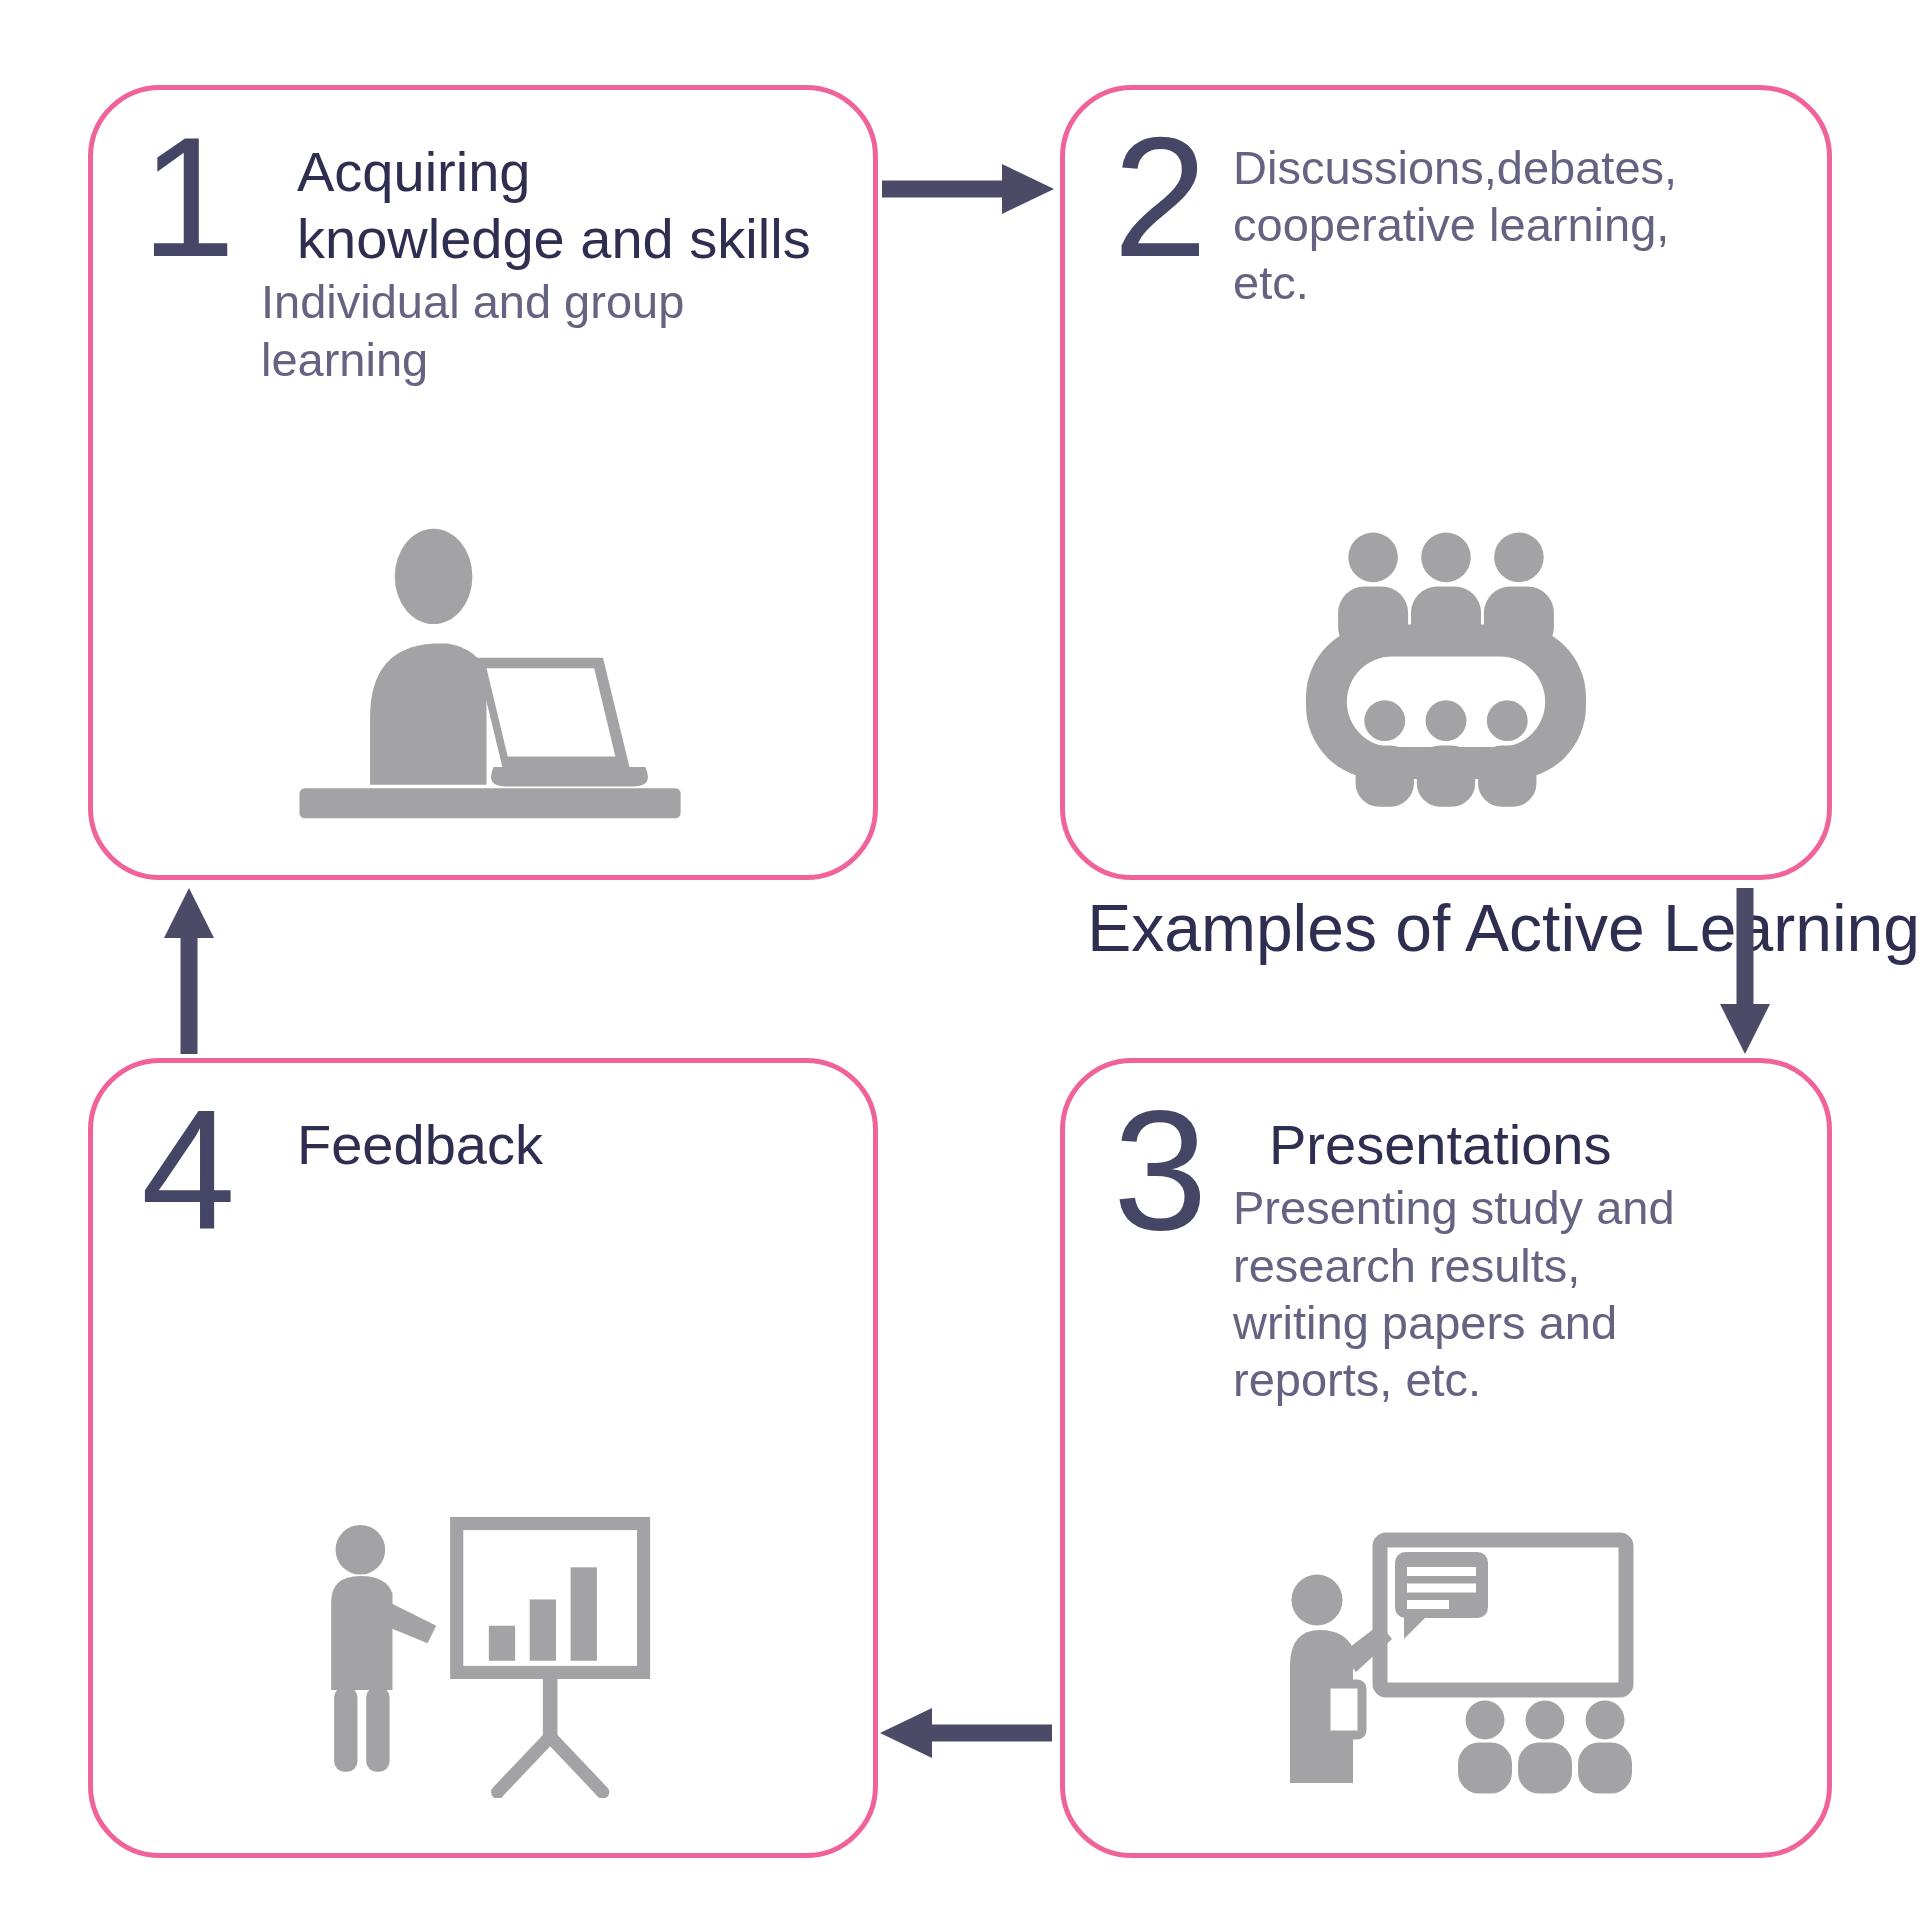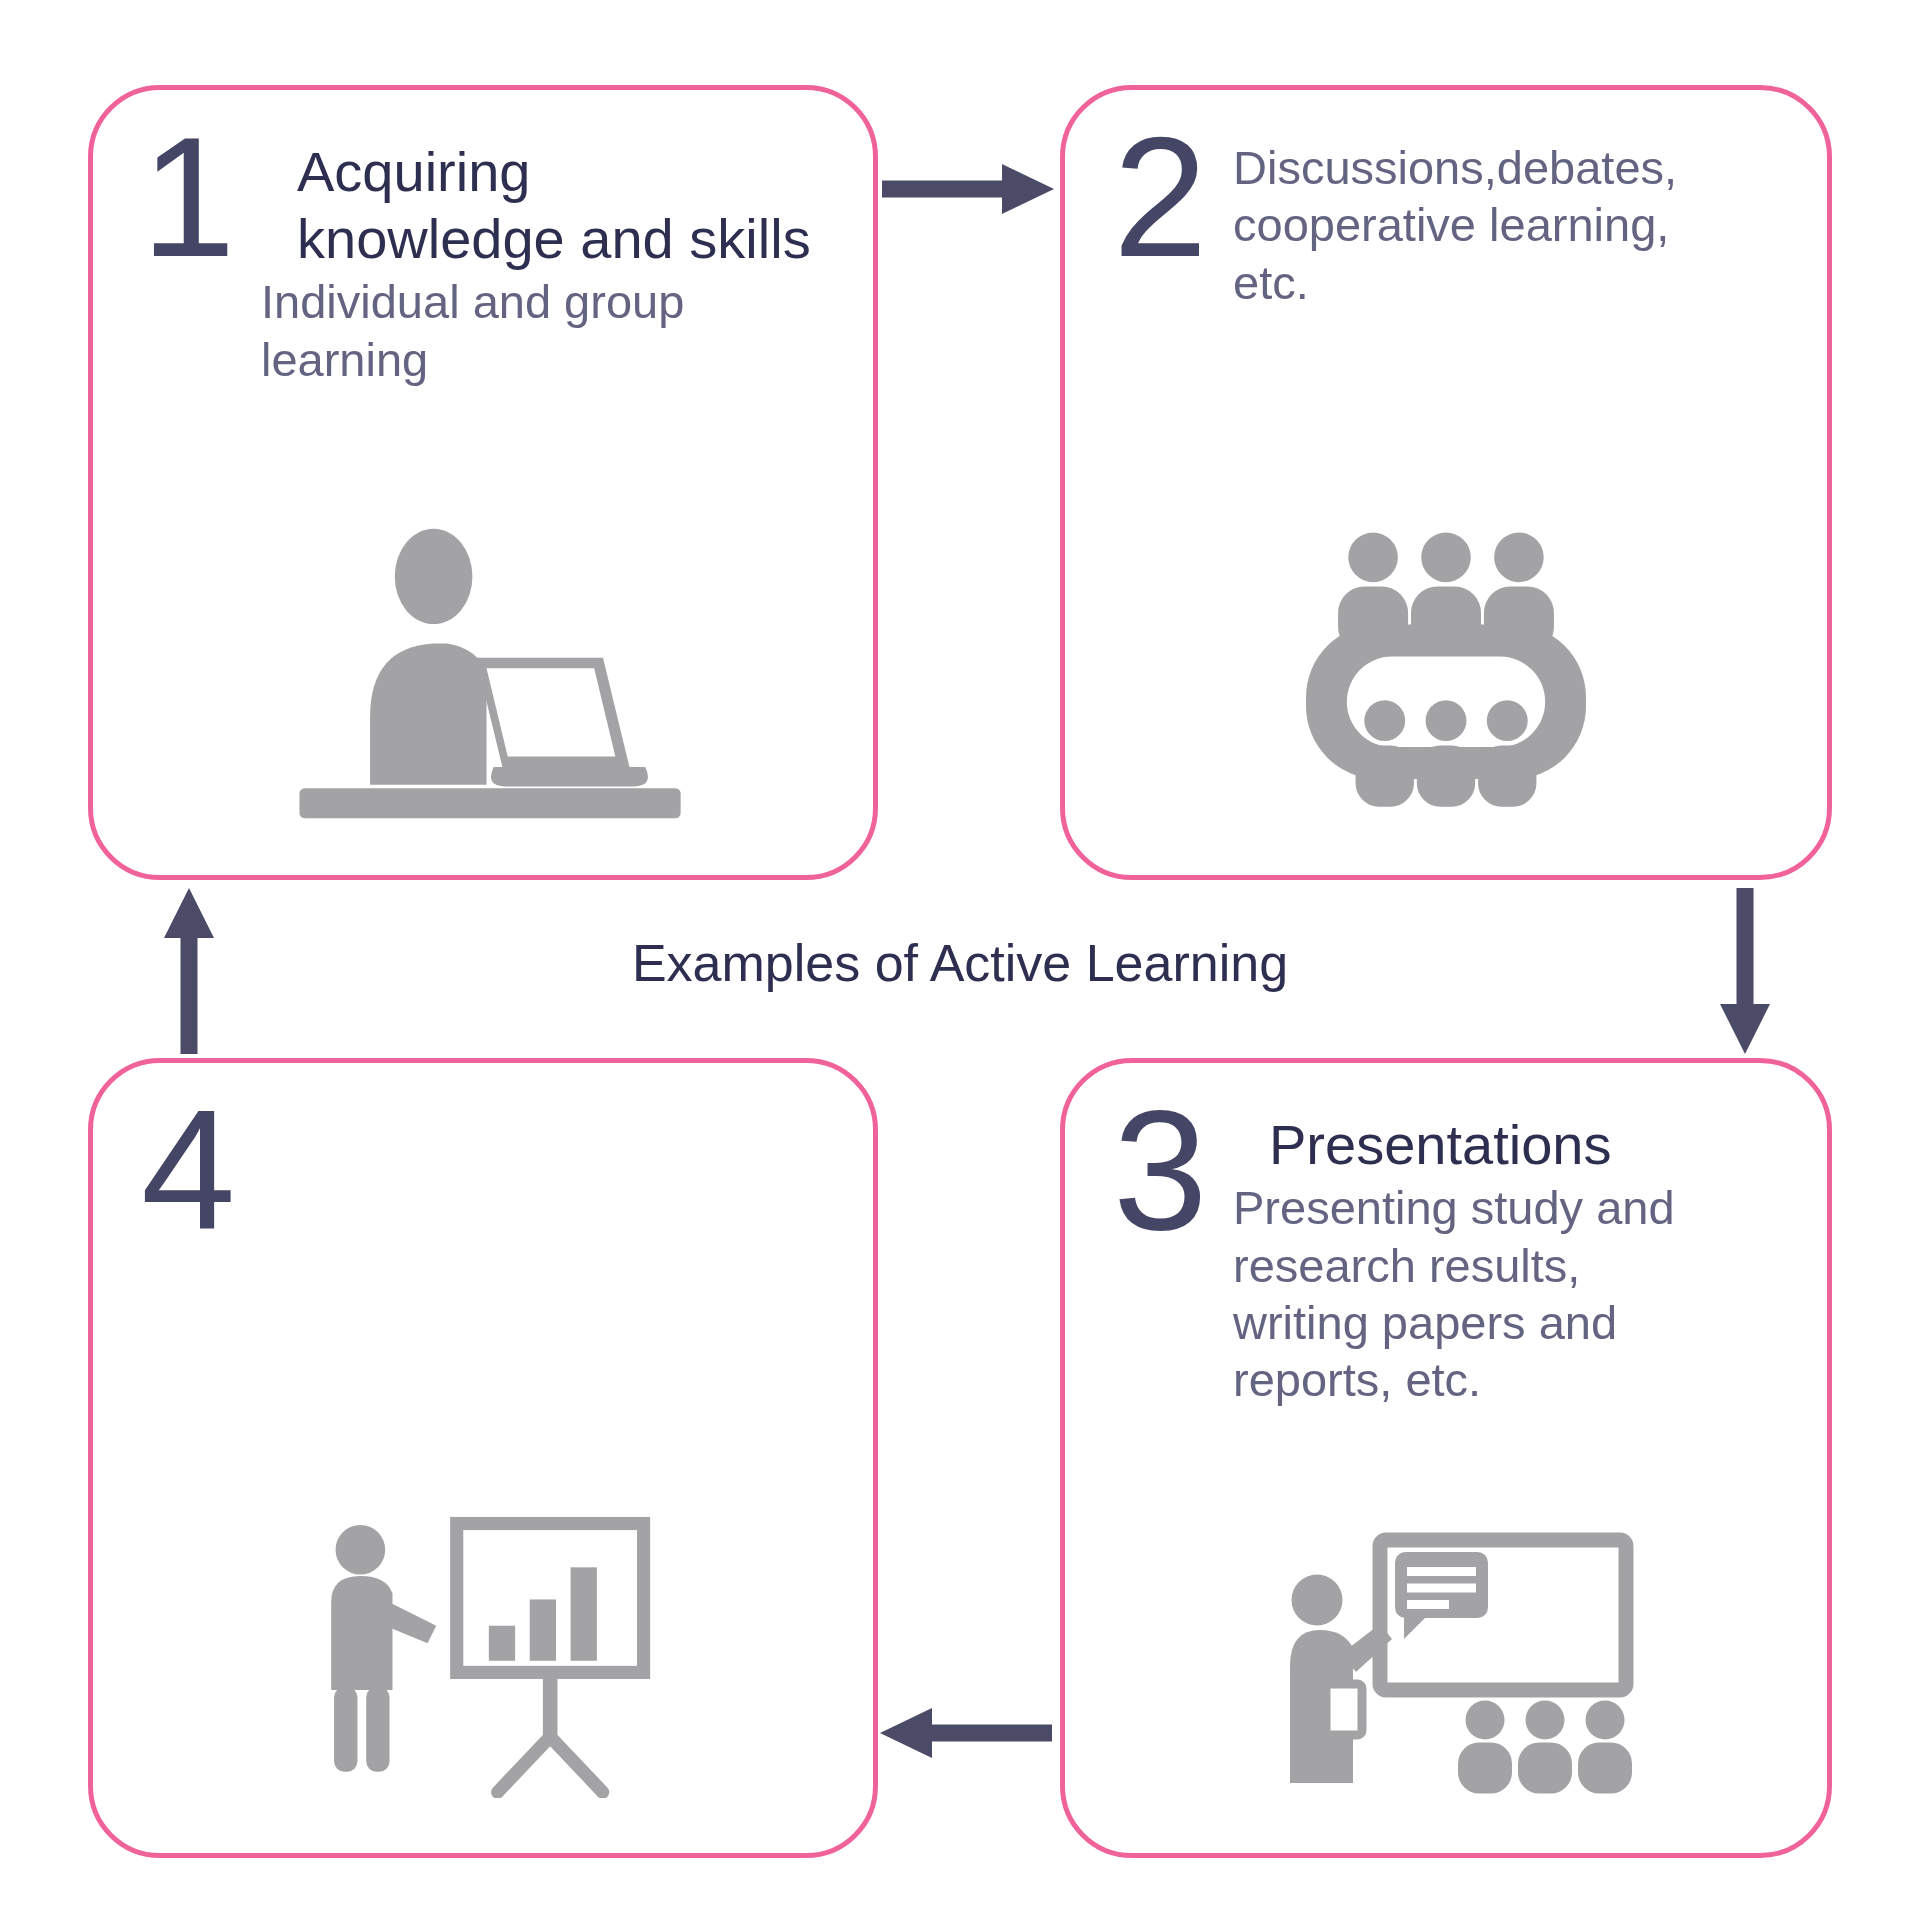--- a/index.html
+++ b/index.html
@@ -63,26 +63,25 @@
   }
   .icon-wrap svg { display: block; }
   .icon-fill { fill: #a3a3a5; }
   .icon-white { fill: #ffffff; }
 
   .title {
     position: absolute;
     left: 0;
     top: 888px;
     width: 100%;
-    text-align: center;
+    text-align: right;
     color: #2e2e50;
-    font-size: 52px;
+    font-size: 66px;
     line-height: 1.22;
     font-weight: 500;
-    margin-top: 44px;
   }
 
   .arrow { position: absolute; }
   .arrow svg { display: block; }
   .arrow-stroke { stroke: #4b4b68; stroke-width: 17; fill: none; }
   .arrow-head { fill: #4b4b68; }
 </style>
 </head>
 <body>
 
@@ -164,20 +163,21 @@
         <rect class="icon-fill" x="178" y="143" width="36" height="34" rx="14"></rect>
         <circle class="icon-fill" cx="236" cy="128" r="13"></circle>
         <rect class="icon-fill" x="218" y="143" width="36" height="34" rx="14"></rect>
       </svg>
     </div>
   </div>
 
   <div class="box box4">
     <div class="num">4</div>
     <div class="textblock">
+      <div class="heading">Feedback</div>
     </div>
     <div class="icon-wrap">
       <svg width="380" height="292" viewBox="0 0 260 200" aria-hidden="true">
         <rect class="icon-white" x="112" y="12" width="128" height="102"></rect>
         <rect x="112" y="12" width="128" height="102" fill="none" stroke="#a3a3a5" stroke-width="9"></rect>
         <rect class="icon-fill" x="134" y="82" width="18" height="24"></rect>
         <rect class="icon-fill" x="162" y="64" width="18" height="42"></rect>
         <rect class="icon-fill" x="190" y="42" width="18" height="64"></rect>
         <rect class="icon-fill" x="171" y="114" width="10" height="46"></rect>
         <path d="M176 158 L140 196" stroke="#a3a3a5" stroke-width="9" stroke-linecap="round"></path>

